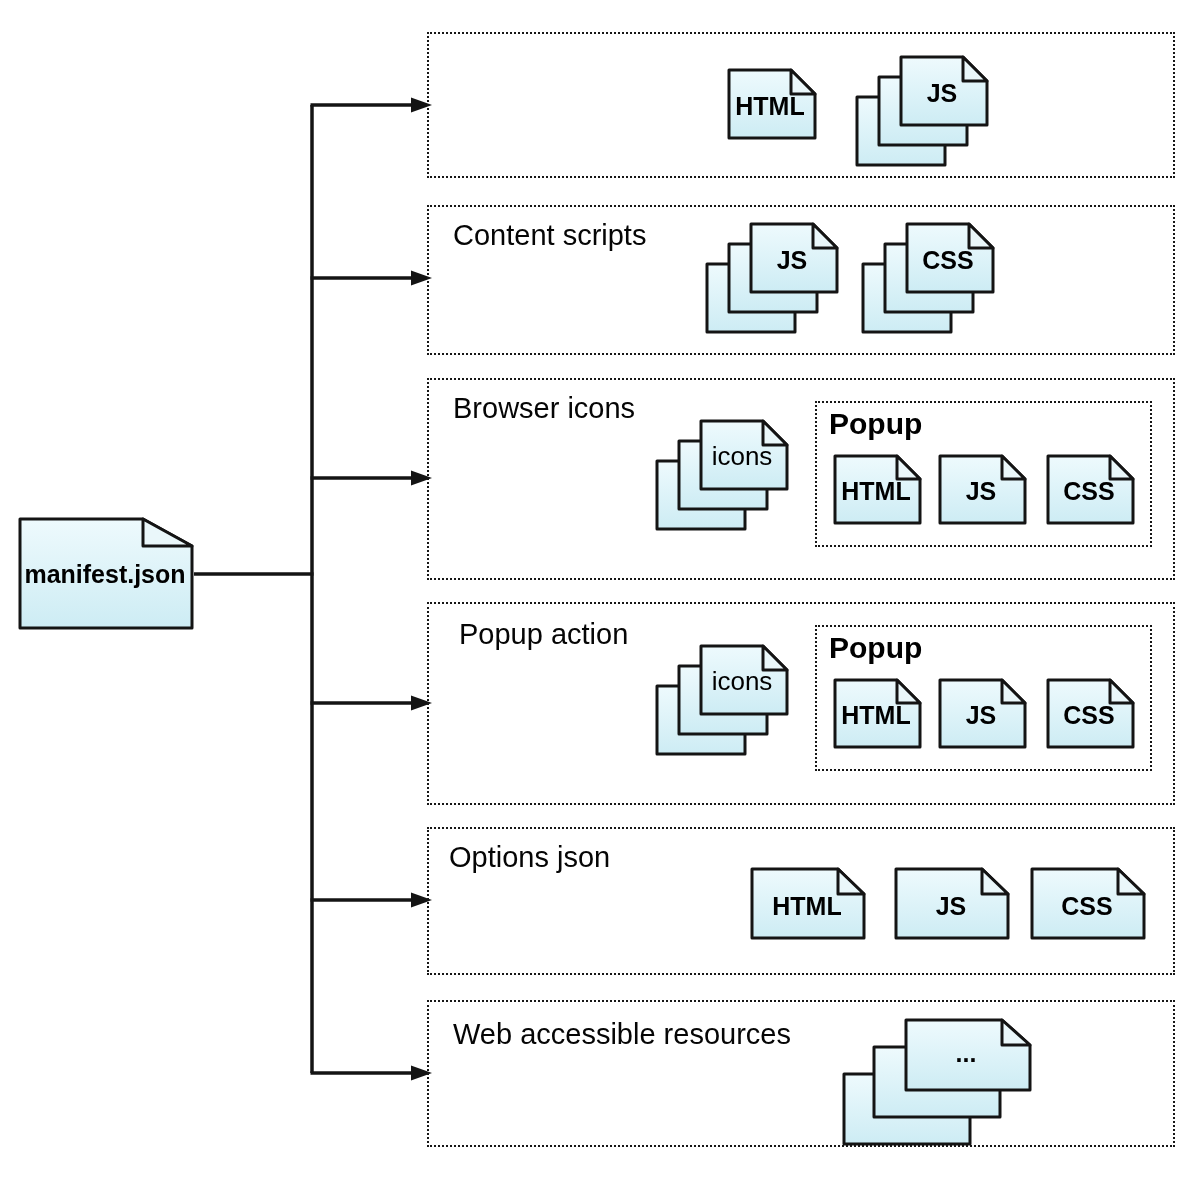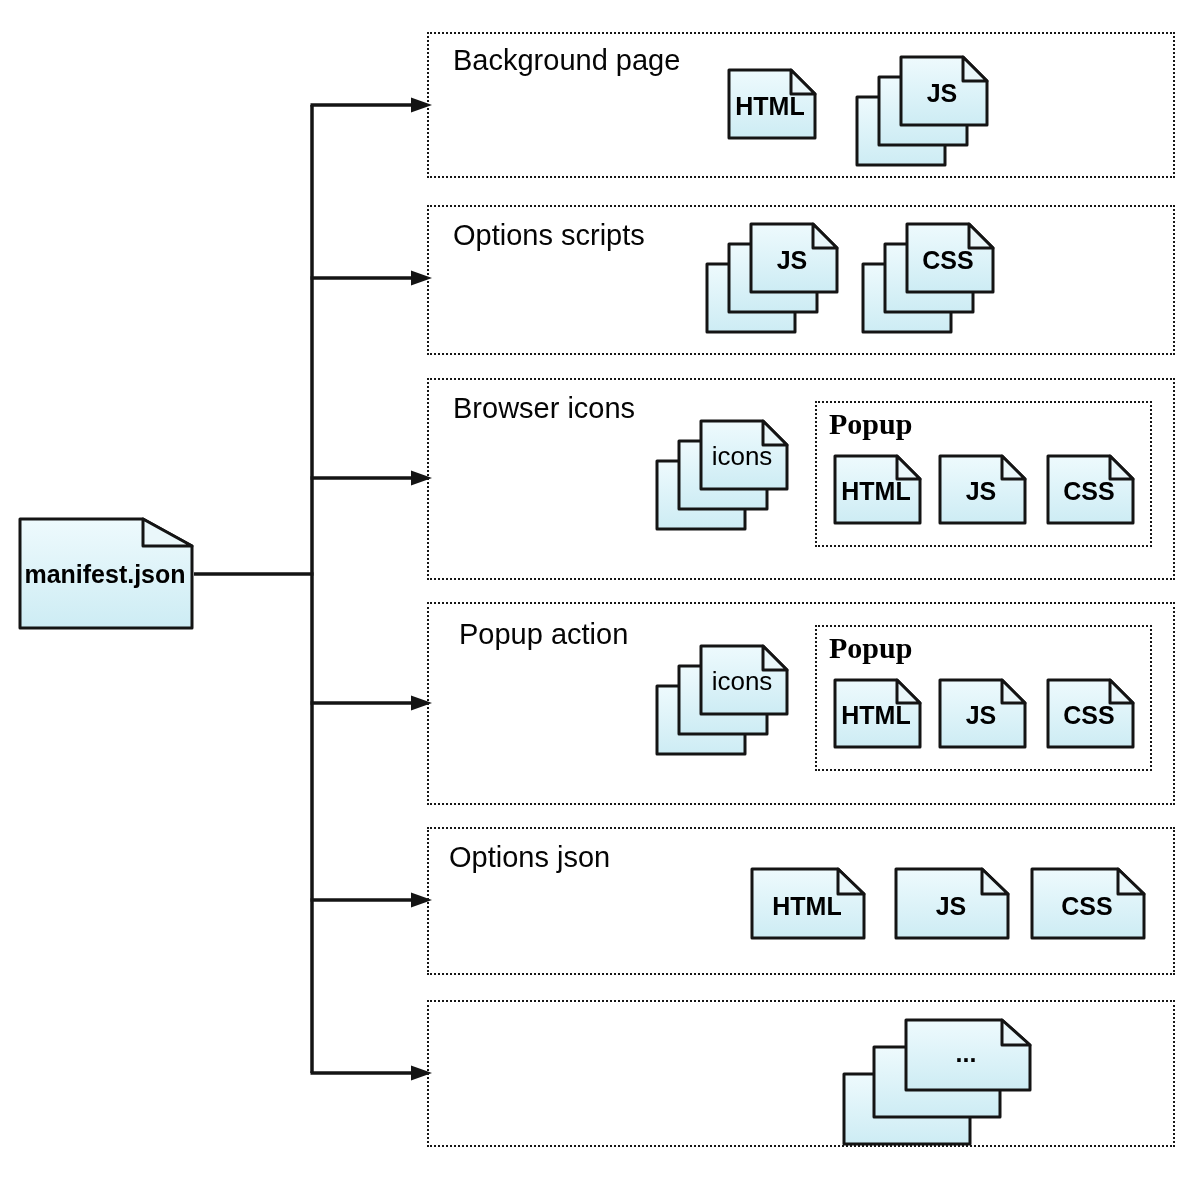--- a/index.html
+++ b/index.html
@@ -27,21 +27,21 @@
     white-space: nowrap;
     letter-spacing: 0px;
   }
   .popup-box {
     position:absolute;
     border: 2px dotted #161616;
     box-sizing: border-box;
   }
   .popup-title {
     position:absolute;
-    font-family: Liberation Serif, serif;
+    font-family: Liberation Sans, sans-serif;
     font-weight: bold;
     font-size: 30px;
     color: #000;
     white-space: nowrap;
   }
 
   .sheet {
     fill: url(#fileGrad);
     stroke: #141414;
     stroke-width: 3;
@@ -93,39 +93,38 @@
     <polygon class="arrowhead" points="432,1073 411,1065.5 411,1080.5"></polygon>
   </svg>
 
   <svg class="node" style="left:17px;top:516px" width="182" height="116">
     <path class="sheet" d="M3,3 H126 L175,30 V112 H3 Z"></path>
     <path class="flap" d="M126,3 V30 H175 Z"></path>
     <text class="file-label" x="88" y="67">manifest.json</text>
   </svg>
 
   <div class="box" style="left:427px;top:32px;width:748px;height:146px">
-    <div class="section-title" style="left:24px;top:10px">Background page</div>
     <svg class="node" style="left:298px;top:34px" width="92" height="74">
       <path class="sheet" d="M2,2 H64 L88,26 V70 H2 Z"></path>
       <path class="flap" d="M64,2 V26 H88 Z"></path>
       <text class="file-label" x="43" y="47">HTML</text>
     </svg>
     <svg class="node" style="left:426px;top:21px" width="136" height="114">
       <rect class="sheet" x="2" y="42" width="88" height="68"></rect>
       <rect class="sheet" x="24" y="22" width="88" height="68"></rect>
       <g transform="translate(44,0)">
         <path class="sheet" d="M2,2 H64 L88,26 V70 H2 Z"></path>
         <path class="flap" d="M64,2 V26 H88 Z"></path>
         <text class="file-label" x="43" y="47">JS</text>
       </g>
     </svg>
   </div>
 
   <div class="box" style="left:427px;top:205px;width:748px;height:150px">
-    <div class="section-title" style="left:24px;top:12px">Options scripts</div>
+    <div class="section-title" style="left:24px;top:12px">Content scripts</div>
     <svg class="node" style="left:276px;top:15px" width="136" height="114">
       <rect class="sheet" x="2" y="42" width="88" height="68"></rect>
       <rect class="sheet" x="24" y="22" width="88" height="68"></rect>
       <g transform="translate(44,0)">
         <path class="sheet" d="M2,2 H64 L88,26 V70 H2 Z"></path>
         <path class="flap" d="M64,2 V26 H88 Z"></path>
         <text class="file-label" x="43" y="47">JS</text>
       </g>
     </svg>
     <svg class="node" style="left:432px;top:15px" width="136" height="114">
@@ -214,20 +213,21 @@
       <text class="file-label" x="57" y="48">JS</text>
     </svg>
     <svg class="node" style="left:601px;top:38px" width="118" height="76">
       <path class="sheet" d="M2,2 H88 L114,27 V71 H2 Z"></path>
       <path class="flap" d="M88,2 V27 H114 Z"></path>
       <text class="file-label" x="57" y="48">CSS</text>
     </svg>
   </div>
 
   <div class="box" style="left:427px;top:1000px;width:748px;height:147px">
+    <div class="section-title" style="left:24px;top:16px">Web accessible resources</div>
     <svg class="node" style="left:413px;top:16px" width="194" height="131">
       <rect class="sheet" x="2" y="56" width="126" height="70"></rect>
       <rect class="sheet" x="32" y="29" width="126" height="70"></rect>
       <g transform="translate(62,0)">
         <path class="sheet" d="M2,2 H98 L126,27 V72 H2 Z"></path>
         <path class="flap" d="M98,2 V27 H126 Z"></path>
         <text class="file-label" x="62" y="44">...</text>
       </g>
     </svg>
   </div>

